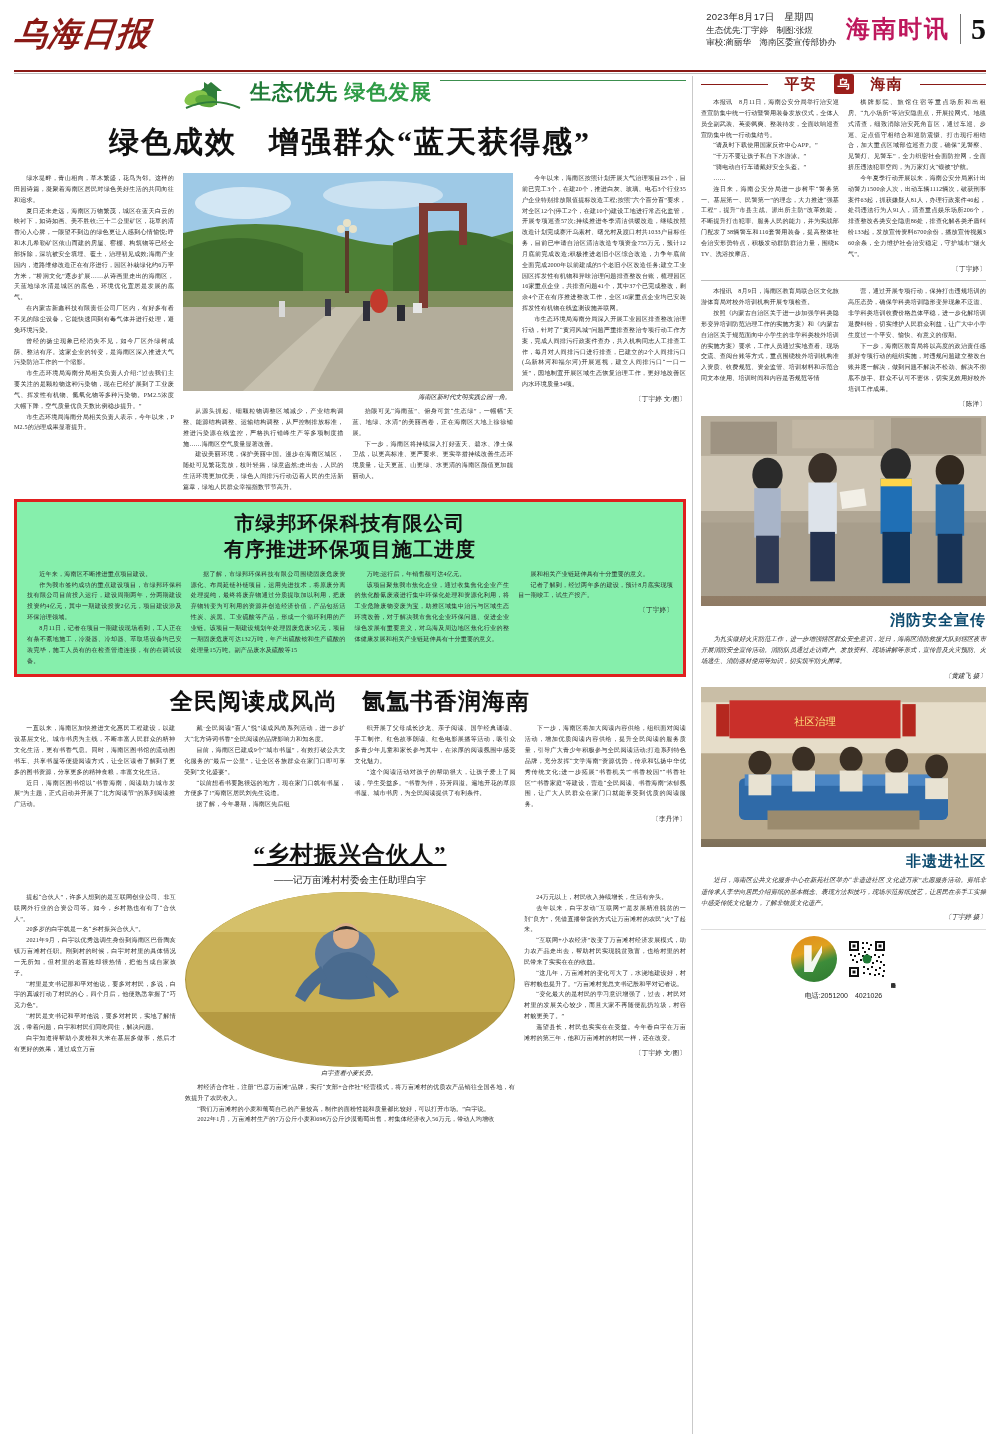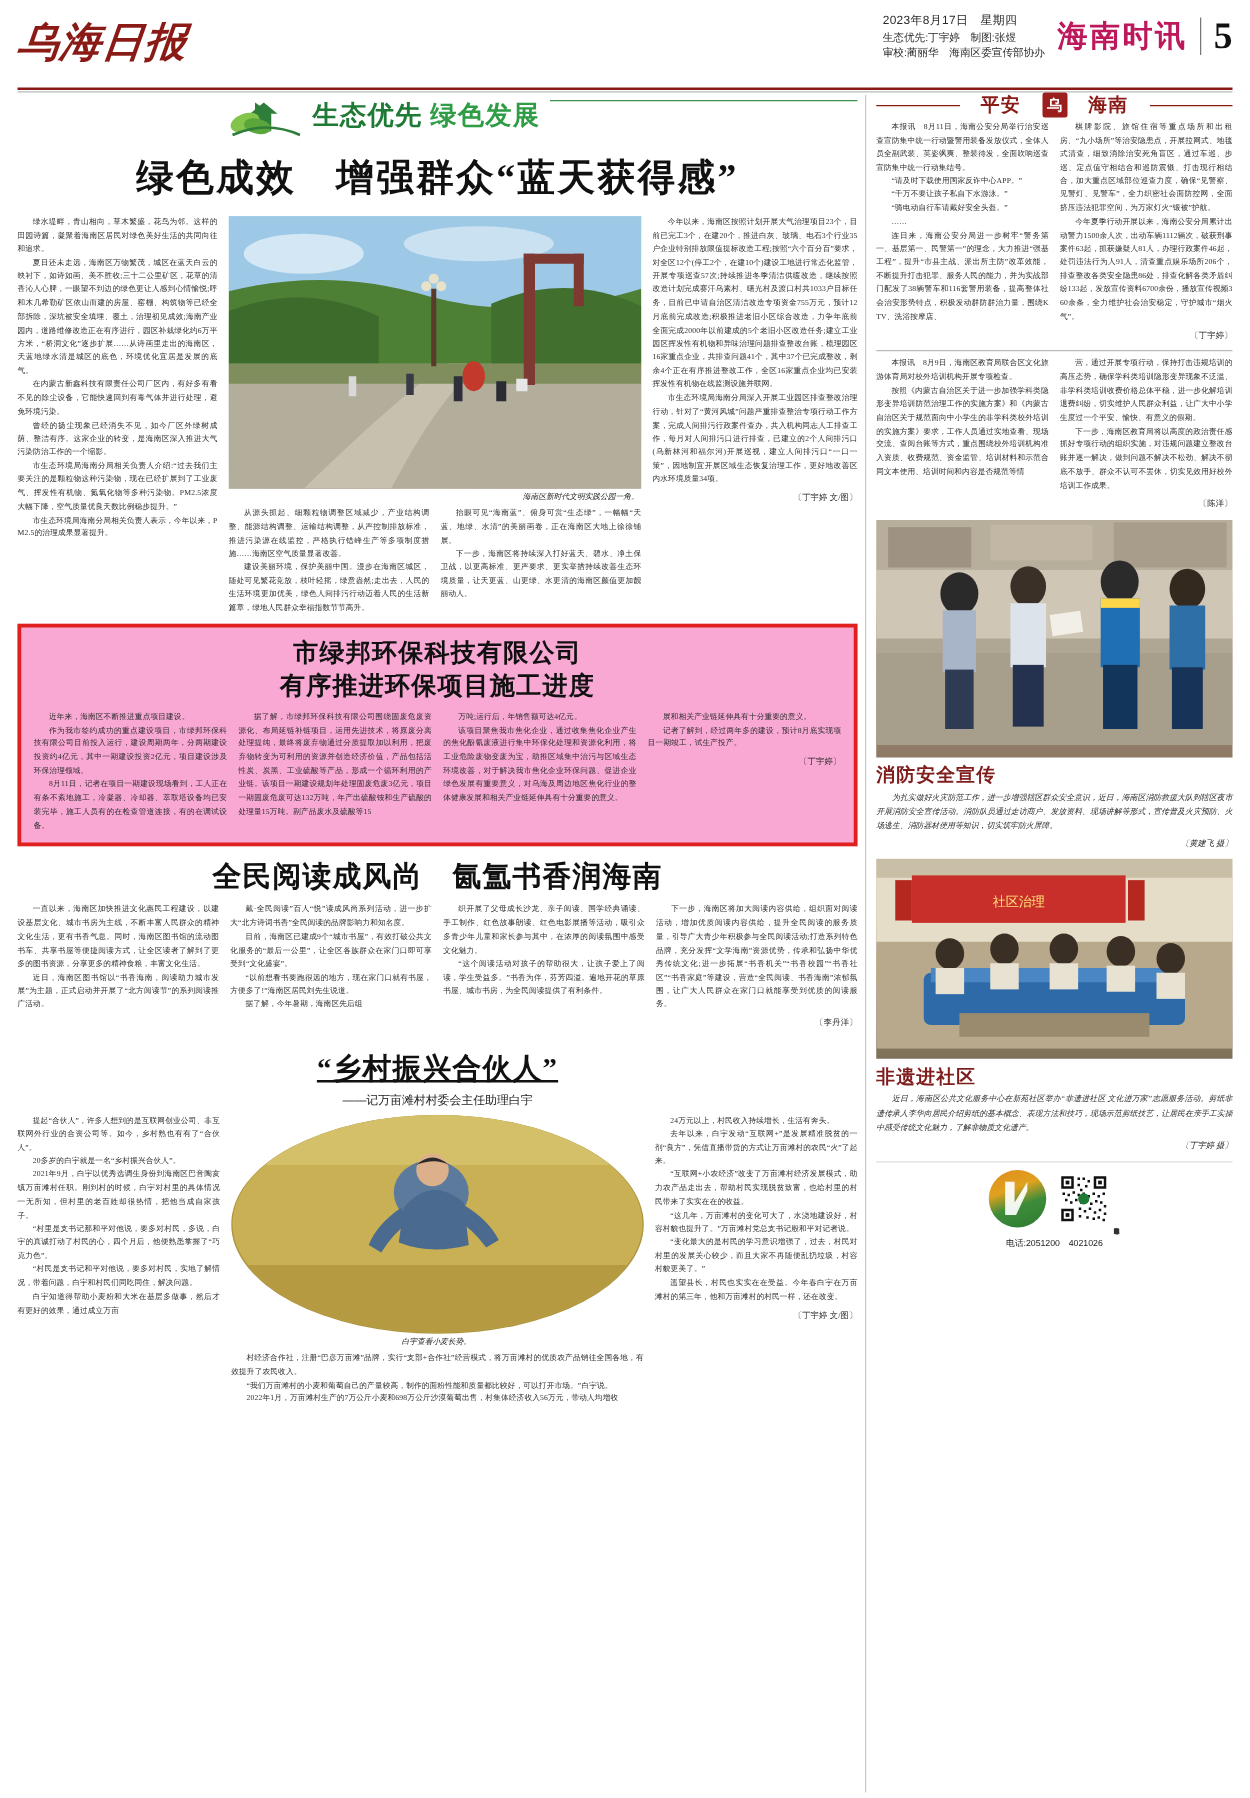--- a/index.html
+++ b/index.html
@@ -87,21 +87,21 @@
   
   .photo {
     position:relative; overflow:hidden; background:#ddd;
   }
   .cap { font-size:6.2px; text-align:right; padding:2px 2px 0 0; color:#222;
     font-style:italic; }
 
   
   #boxed {
     border:3px solid #e01f1f; padding:8px 10px 8px 10px;
-    margin-top:6px; background:#f9a8d4;
+    margin-top:6px; background:#86efac;
   }
   .boxed-title {
     text-align:center; font-size:20px; font-weight:bold; line-height:1.3;
     letter-spacing:1px; color:#111; margin-bottom:7px;
     font-family:"Liberation Serif", serif;
   }
 
   
   .sec-head {
     text-align:center; font-size:23px; font-weight:bold;
@@ -123,22 +123,22 @@
     display:inline-flex; align-items:center; justify-content:center;
     border-radius:2px; font-weight:bold; font-family:"Liberation Serif", serif;
   }
   .r-head {
     text-align:center; font-size:16.5px; font-weight:bold; line-height:1.35;
     color:#111; margin:2px 0 5px 0; font-family:"Liberation Serif", serif;
   }
   .r-head-1 { font-size:17px; }
   .hr-thin { height:1px; background:#bbb; margin:6px 0 5px 0; }
   .caption-title {
-    text-align:left; font-size:15px; font-weight:bold; letter-spacing:1px;
-    margin:5px 0 3px 0; color:#7f1d1d; font-family:"Liberation Serif", serif;
+    text-align:right; font-size:15px; font-weight:bold; letter-spacing:1px;
+    margin:5px 0 3px 0; color:#0c4a6e; font-family:"Liberation Serif", serif;
   }
   .caption-body {
     font-size:6.3px; line-height:1.8; text-align:justify; color:#2b2b2b;
     font-style:italic; word-break:break-all;
   }
   .caption-body p { margin:0; text-indent:2em; }
 
   
   #footer-logo {
     margin-top:6px; border-top:1px solid #ddd; padding-top:6px;

